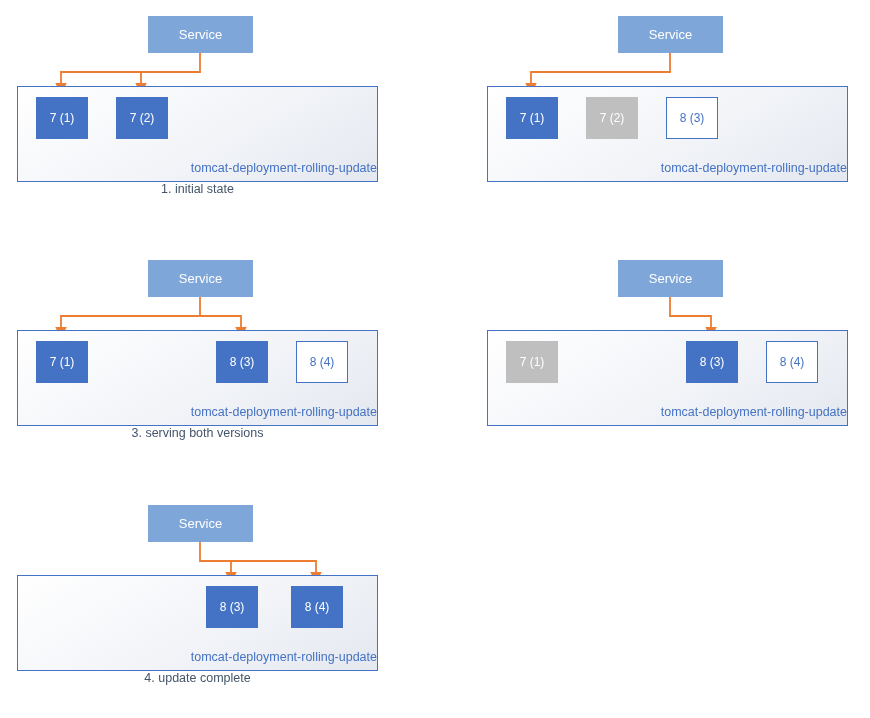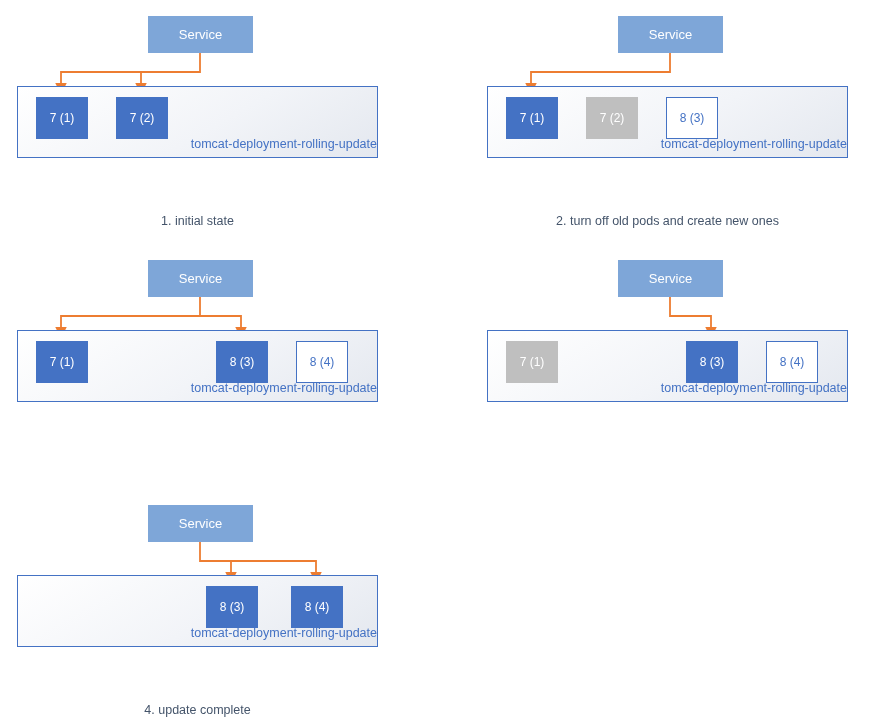--- a/index.html
+++ b/index.html
@@ -27,21 +27,21 @@
     pointer-events: none;
   }
   .arrows path.line {
     stroke: var(--arrow, #ED7D31);
     stroke-width: 1.8;
     fill: none;
   }
   .arrows .head { fill: var(--arrow, #ED7D31); stroke: none; }
   .deployment {
     position: absolute; left: 7px; top: 78px;
-    width: 361px; height: 72px;
+    width: 361px; height: 96px;
     border: 1px solid var(--box-border, #4472C4);
     background: linear-gradient(150deg, #ffffff 0%, #f2f4f8 55%, #e4e8ef 100%);
     box-sizing: border-box;
   }
   .pod {
     position: absolute; top: 10px;
     width: 52px; height: 42px;
     display: flex; align-items: center; justify-content: center;
     font-size: 12px;
     box-sizing: border-box;
@@ -57,21 +57,20 @@
     position: absolute; left: 0; right: 0; bottom: 6px;
     text-align: right;
     color: var(--deployment-label-color, #4472C4);
     font-size: 12.5px;
   }
   .caption {
     position: absolute; left: 7px; top: 174px;
     width: 361px; text-align: center;
     color: var(--caption-color, #44546A);
     font-size: 12.5px;
-    margin-top: 32px;
   }
 </style>
 </head>
 <body>
 
 <div class="canvas">
 
   <section class="panel" style="left:10px; top:8px;">
     <div class="service">Service</div>
     <svg class="arrows" viewBox="0 0 390 235">
@@ -100,40 +99,40 @@
         </marker>
       </defs>
       <path class="line" d="M190 45 V64 H51 V83" marker-end="url(#ah2)"></path>
     </svg>
     <div class="deployment">
       <div class="pod active" style="left:18px;">7 (1)</div>
       <div class="pod inactive" style="left:98px;">7 (2)</div>
       <div class="pod pending" style="left:178px;">8 (3)</div>
       <div class="deployment-label">tomcat-deployment-rolling-update</div>
     </div>
-    <div class="caption">2. turn off old pods and create new ones</div>
   </section>
 
   <section class="panel" style="left:10px; top:252px;">
     <div class="service">Service</div>
     <svg class="arrows" viewBox="0 0 390 235">
       <defs>
         <marker id="ah3" viewBox="0 0 10 10" refX="7" refY="5" markerWidth="6.5" markerHeight="6.5" orient="auto">
           <path class="head" d="M0 0 L10 5 L0 10 Z"></path>
         </marker>
       </defs>
       <path class="line" d="M190 45 V64 H51 V83" marker-end="url(#ah3)"></path>
       <path class="line" d="M190 64 H231 V83" marker-end="url(#ah3)"></path>
     </svg>
     <div class="deployment">
       <div class="pod active" style="left:18px;">7 (1)</div>
       <div class="pod active" style="left:198px;">8 (3)</div>
       <div class="pod pending" style="left:278px;">8 (4)</div>
       <div class="deployment-label">tomcat-deployment-rolling-update</div>
     </div>
+    <div class="caption">3. serving both versions</div>
   </section>
 
   <section class="panel" style="left:480px; top:252px;">
     <div class="service">Service</div>
     <svg class="arrows" viewBox="0 0 390 235">
       <defs>
         <marker id="ah4" viewBox="0 0 10 10" refX="7" refY="5" markerWidth="6.5" markerHeight="6.5" orient="auto">
           <path class="head" d="M0 0 L10 5 L0 10 Z"></path>
         </marker>
       </defs>

